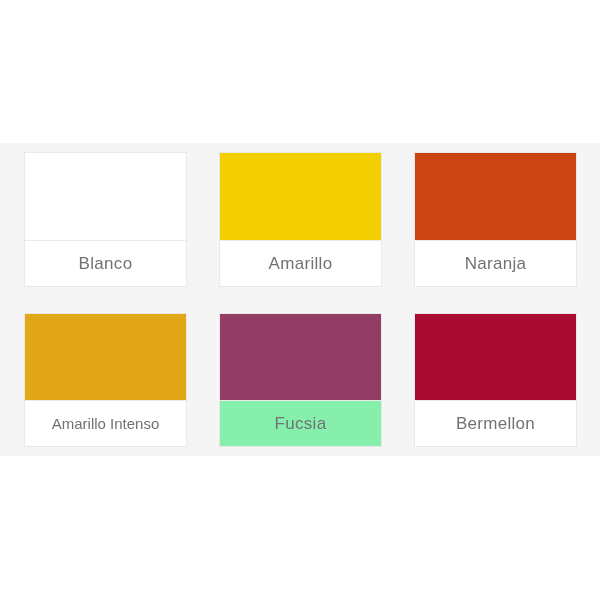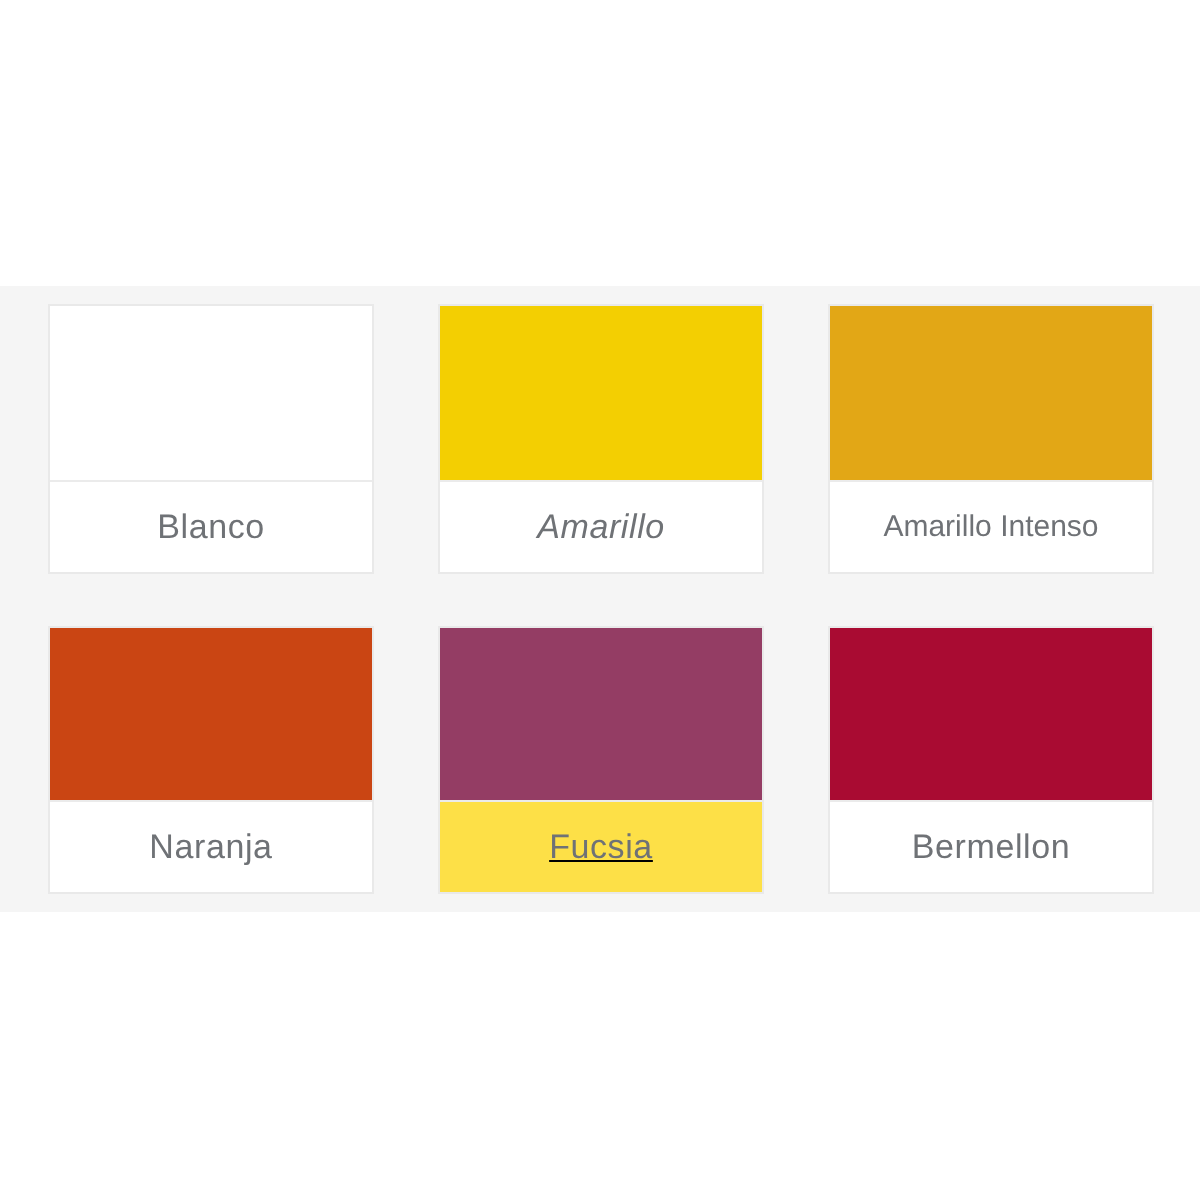--- a/index.html
+++ b/index.html
@@ -73,36 +73,36 @@
 
   <div id="panel" style="background: rgb(245, 245, 245);"></div>
 
   <div id="grid">
 
     <div class="card" style="background: rgb(255, 255, 255); border-color: rgb(233, 233, 233);">
       <div class="swatch" style="background: rgb(255, 255, 255);"></div>
       <div class="label" style="color: rgb(111, 114, 118); border-top-color: rgb(235, 235, 235); font-size: 17px; letter-spacing: 0.3px;">Blanco</div>
     </div>
 
-    <div class="card" style="background: rgb(255, 255, 255); border-color: rgb(233, 233, 233); font-style: italic;">
+    <div class="card" style="background: rgb(255, 255, 255); border-color: rgb(233, 233, 233);">
       <div class="swatch" style="background: rgb(243, 207, 2);"></div>
       <div class="label" style="color: rgb(111, 114, 118); border-top-color: rgb(235, 235, 235); font-size: 17px; letter-spacing: 0.3px;">Amarillo</div>
+    </div>
+
+    <div class="card" style="background: rgb(255, 255, 255); border-color: rgb(233, 233, 233);">
+      <div class="swatch" style="background: rgb(202, 69, 19);"></div>
+      <div class="label" style="color: rgb(111, 114, 118); border-top-color: rgb(235, 235, 235); font-size: 17px; letter-spacing: 0.3px;">Naranja</div>
     </div>
 
     <div class="card" style="background: rgb(255, 255, 255); border-color: rgb(233, 233, 233);">
       <div class="swatch" style="background: rgb(226, 167, 22);"></div>
       <div class="label fit" style="color: rgb(111, 114, 118); border-top-color: rgb(235, 235, 235); font-size: 15px; letter-spacing: 0px;">Amarillo Intenso</div>
     </div>
 
-    <div class="card" style="background: rgb(255, 255, 255); border-color: rgb(233, 233, 233);">
-      <div class="swatch" style="background: rgb(202, 69, 19);"></div>
-      <div class="label" style="color: rgb(111, 114, 118); border-top-color: rgb(235, 235, 235); font-size: 17px; letter-spacing: 0.3px;">Naranja</div>
-    </div>
-
-    <div class="card" style="background: #fde047; border-color: rgb(233, 233, 233); text-decoration: underline;">
+    <div class="card" style="background: #86efac; border-color: rgb(233, 233, 233);">
       <div class="swatch" style="background: rgb(148, 61, 100);"></div>
       <div class="label" style="color: rgb(111, 114, 118); border-top-color: rgb(235, 235, 235); font-size: 17px; letter-spacing: 0.3px;">Fucsia</div>
     </div>
 
     <div class="card" style="background: rgb(255, 255, 255); border-color: rgb(233, 233, 233); text-align: right;">
       <div class="swatch" style="background: rgb(169, 11, 50);"></div>
       <div class="label" style="color: rgb(111, 114, 118); border-top-color: rgb(235, 235, 235); font-size: 17px; letter-spacing: 0.3px;">Bermellon</div>
     </div>
 
   </div>

